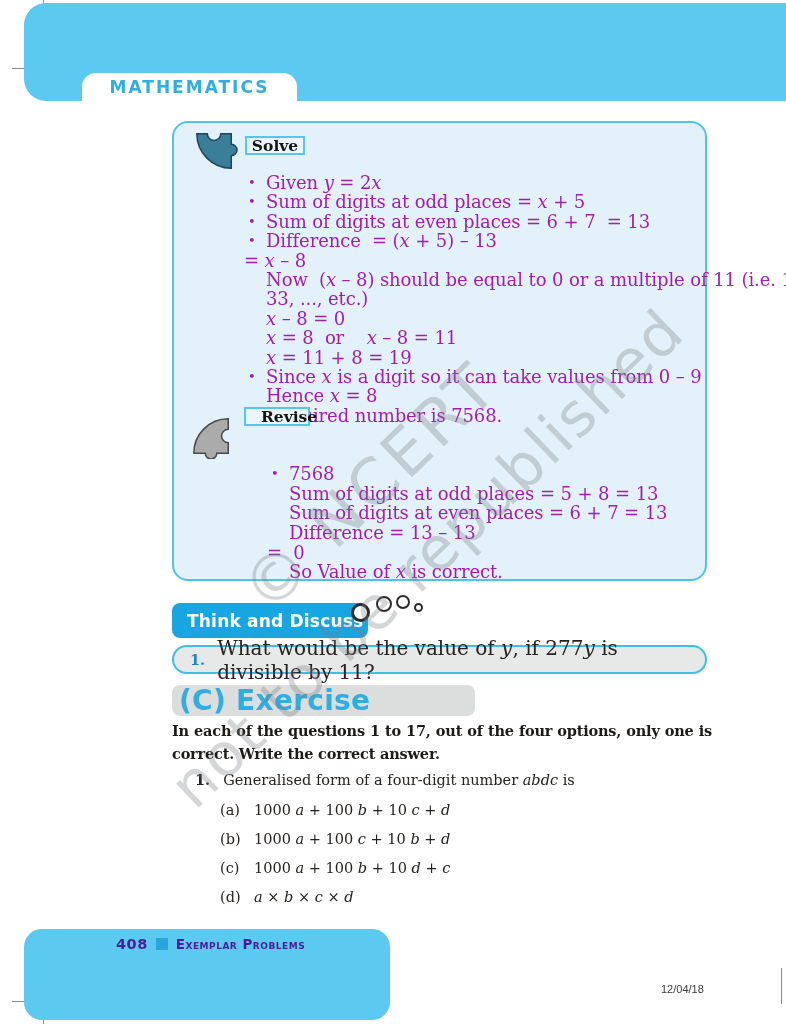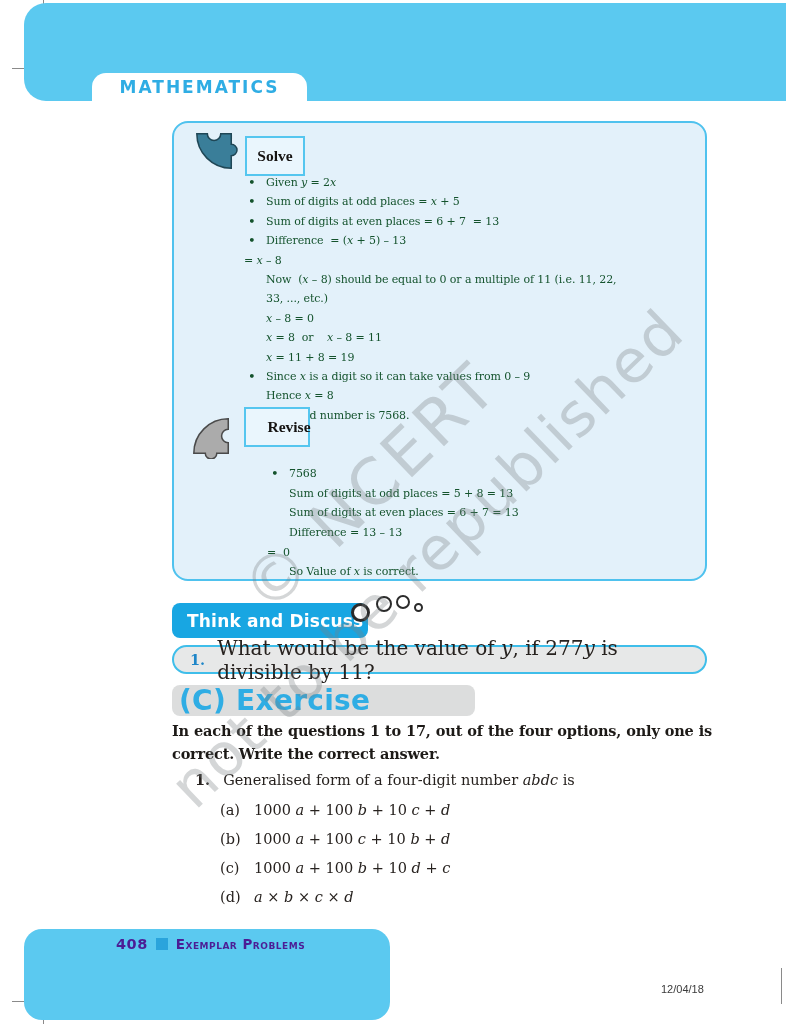--- a/index.html
+++ b/index.html
@@ -10,48 +10,48 @@
     font-family:"DejaVu Serif", serif; color:#27221F;
   }
   
   .crop { position:absolute; background:#8a8a8a; }
   
   .header-band {
     position:absolute; left:24px; top:3px; right:0; height:98px;
     background:#5BC9F0; border-radius:22px 0 0 22px;
   }
   .header-tab {
-    position:absolute; left:68px; bottom:0; width:215px; height:28px;
+    position:absolute; left:58px; bottom:0; width:215px; height:28px;
     background:#ffffff; border-radius:14px 14px 0 0;
     display:flex; align-items:center; justify-content:center;
   }
   .header-tab span {
     font-family:"DejaVu Sans", sans-serif; font-weight:bold;
     font-size:17px; letter-spacing:2px; color:#2FADE4;
   }
   
   .panel {
     position:absolute; left:172px; top:121px; width:535px; height:460px;
     background:#E3F1FA; border:2px solid #4FC2EE; border-radius:16px;
   }
   .icon-solve { position:absolute; left:18px; top:5px; }
   .icon-revise { position:absolute; left:16px; top:292px; }
   .tag-box {
-    position:absolute; height:40px; border:2px solid #55C6EF; background:#EAF6FD;
-    display:flex; align-items:center; justify-content:center;font-family:Liberation Serif, serif;
+    position:absolute; height:19px; border:2px solid #55C6EF; background:#EAF6FD;
+    display:flex; align-items:center; justify-content:center;
   }
   .tag-solve { left:71px; top:13px; width:60px; }
   .tag-revise { left:70px; top:284px; width:66px;padding-left:24px; }
   .tag-box span { font-weight:bold; font-size:15.5px; color:#161412; }
   .mlines { position:absolute; left:0; right:4px; }
   .mlines-solve { top:50px; }
   .mlines-revise { top:341px;margin-left:23px; }
   .mline {
     position:relative; padding-left:92px; height:19.4px; line-height:19.4px;
-    font-size:11px; letter-spacing:-0.1px; white-space:nowrap; color:#14532d;
+    font-size:18px; letter-spacing:-0.1px; white-space:nowrap; color:#a21caf;
   }
   .mlines-revise .mline { height:19.7px; line-height:19.7px; }
   .mline.b::before { content:"•"; position:absolute; left:74px; font-size:13px; }
   .mline.ind { padding-left:70px; }
   .mline i { font-style:italic; }
   
   .td-banner {
     position:absolute; left:172px; top:603px; width:196px; height:35px;
     background:#18A6E2; border-radius:8px;
     display:flex; align-items:center; padding-left:15px;

